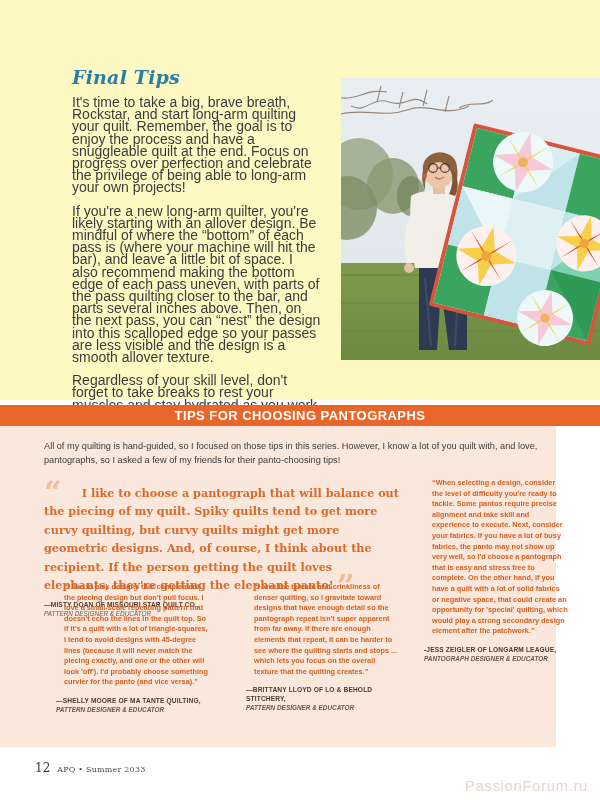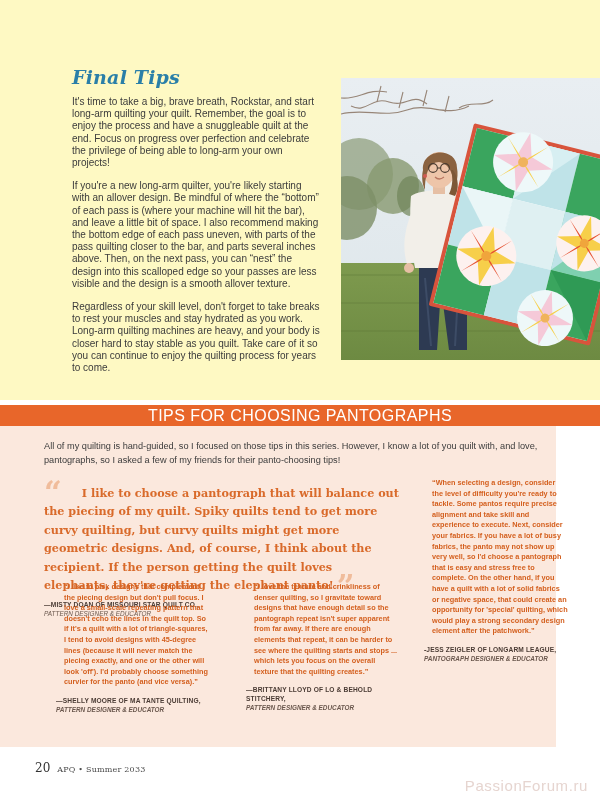--- a/index.html
+++ b/index.html
@@ -40,21 +40,21 @@
     font-style: italic;
     font-weight: bold;
     font-size: 19px;
     color: #2a7fa8;
     letter-spacing: 0.2px;
     margin: 0 0 9px 0;
     line-height: 1;
   }
   .body-par {
     font-family: "Liberation Sans", sans-serif;
-    font-size: 10px;
+    font-size: 14px;
     line-height: 12.2px;
     color: #3b3b3b;
     margin: 0 0 11px 0;
     text-align: left;
   }
   .body-par:last-child { margin-bottom: 0; }
 
   
   .photo {
     position: absolute;
@@ -74,22 +74,22 @@
     top: 405px;
     width: 600px;
     height: 21px;
     background: #e8662a;
     display: flex;
     align-items: center;
     justify-content: center;
   }
   .tips-band-title {
     color: #ffffff;
-    font-size: 16px;
-    font-weight: normal;
+    font-size: 13px;
+    font-weight: bold;
     letter-spacing: 0.45px;
     font-family: "Liberation Sans", sans-serif;
   }
 
   
   .tips-panel {
     position: absolute;
     left: 0;
     top: 426px;
     width: 524px;
@@ -406,19 +406,19 @@
       <span class="sq-text">“When selecting a design, consider the level of difficulty you're ready to tackle. Some pantos require precise alignment and take skill and experience to execute. Next, consider your fabrics. If you have a lot of busy fabrics, the panto may not show up very well, so I'd choose a pantograph that is easy and stress free to complete. On the other hand, if you have a quilt with a lot of solid fabrics or negative space, that could create an opportunity for 'special' quilting, which would play a strong secondary design element after the patchwork.”</span>
       <div class="attrib">
         <span class="attrib-name">-JESS ZEIGLER OF LONGARM LEAGUE,</span>
         <span class="attrib-role">PANTOGRAPH DESIGNER &amp; EDUCATOR</span>
       </div>
     </div>
   </div>
 
   <div class="footer">
     <div class="folio">
-      <span class="folio-num">20</span>
+      <span class="folio-num">12</span>
       <span class="folio-text">APQ • Summer 2033</span>
     </div>
     <div class="watermark">PassionForum.ru</div>
   </div>
 
 </div>
 
 </body></html>

